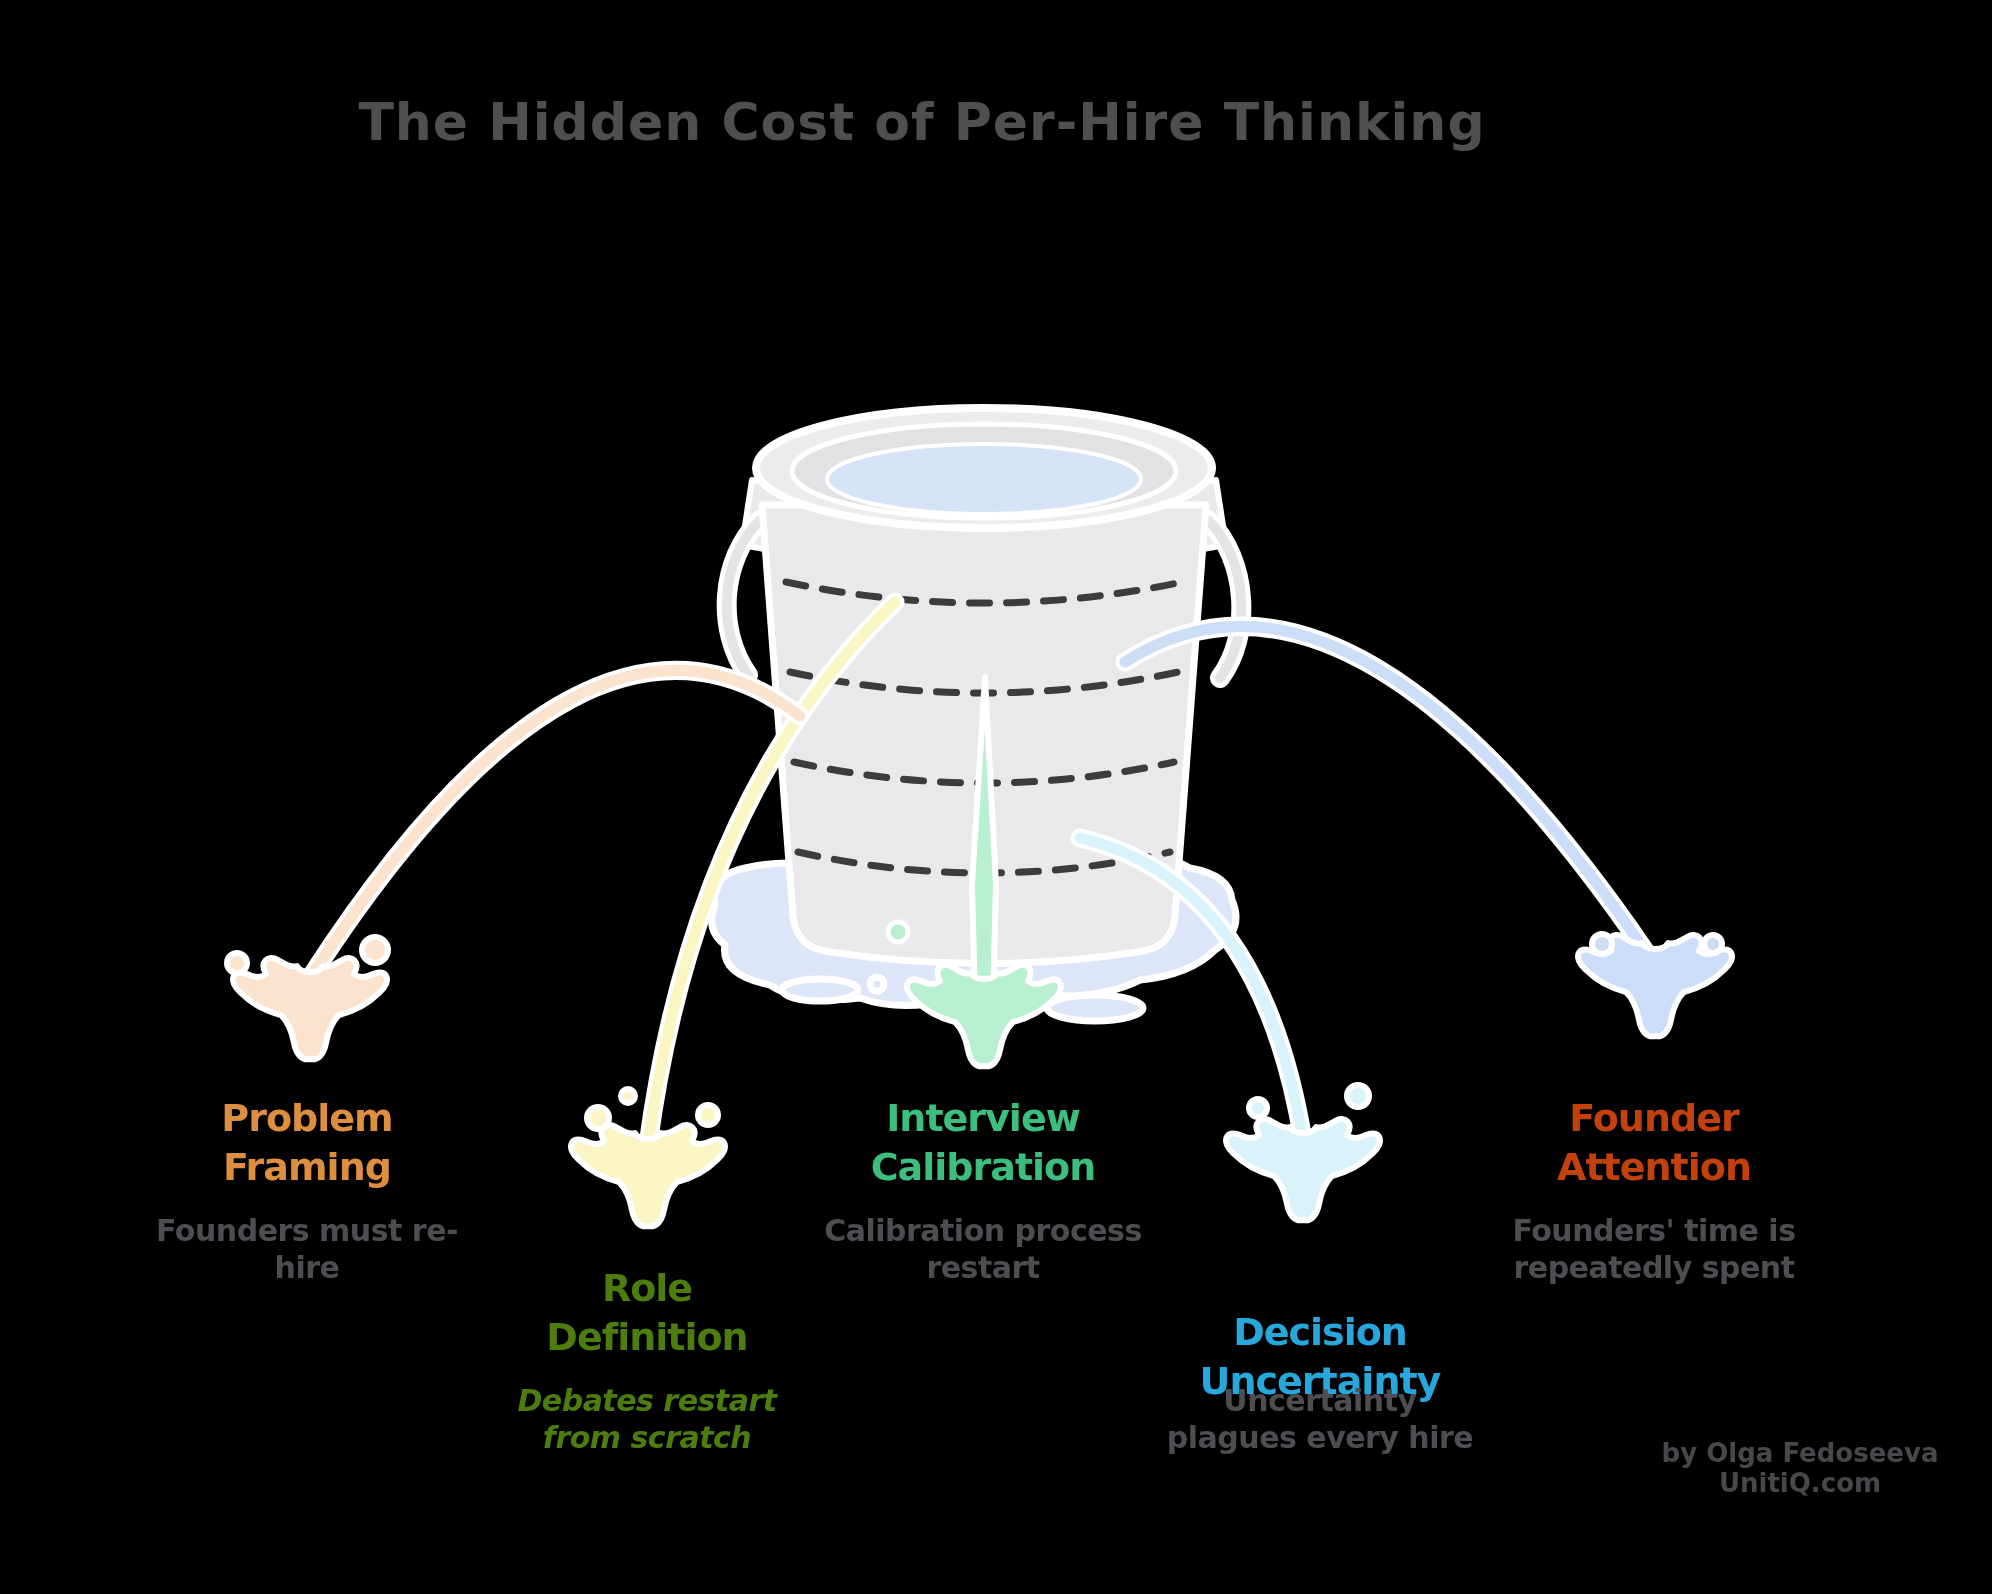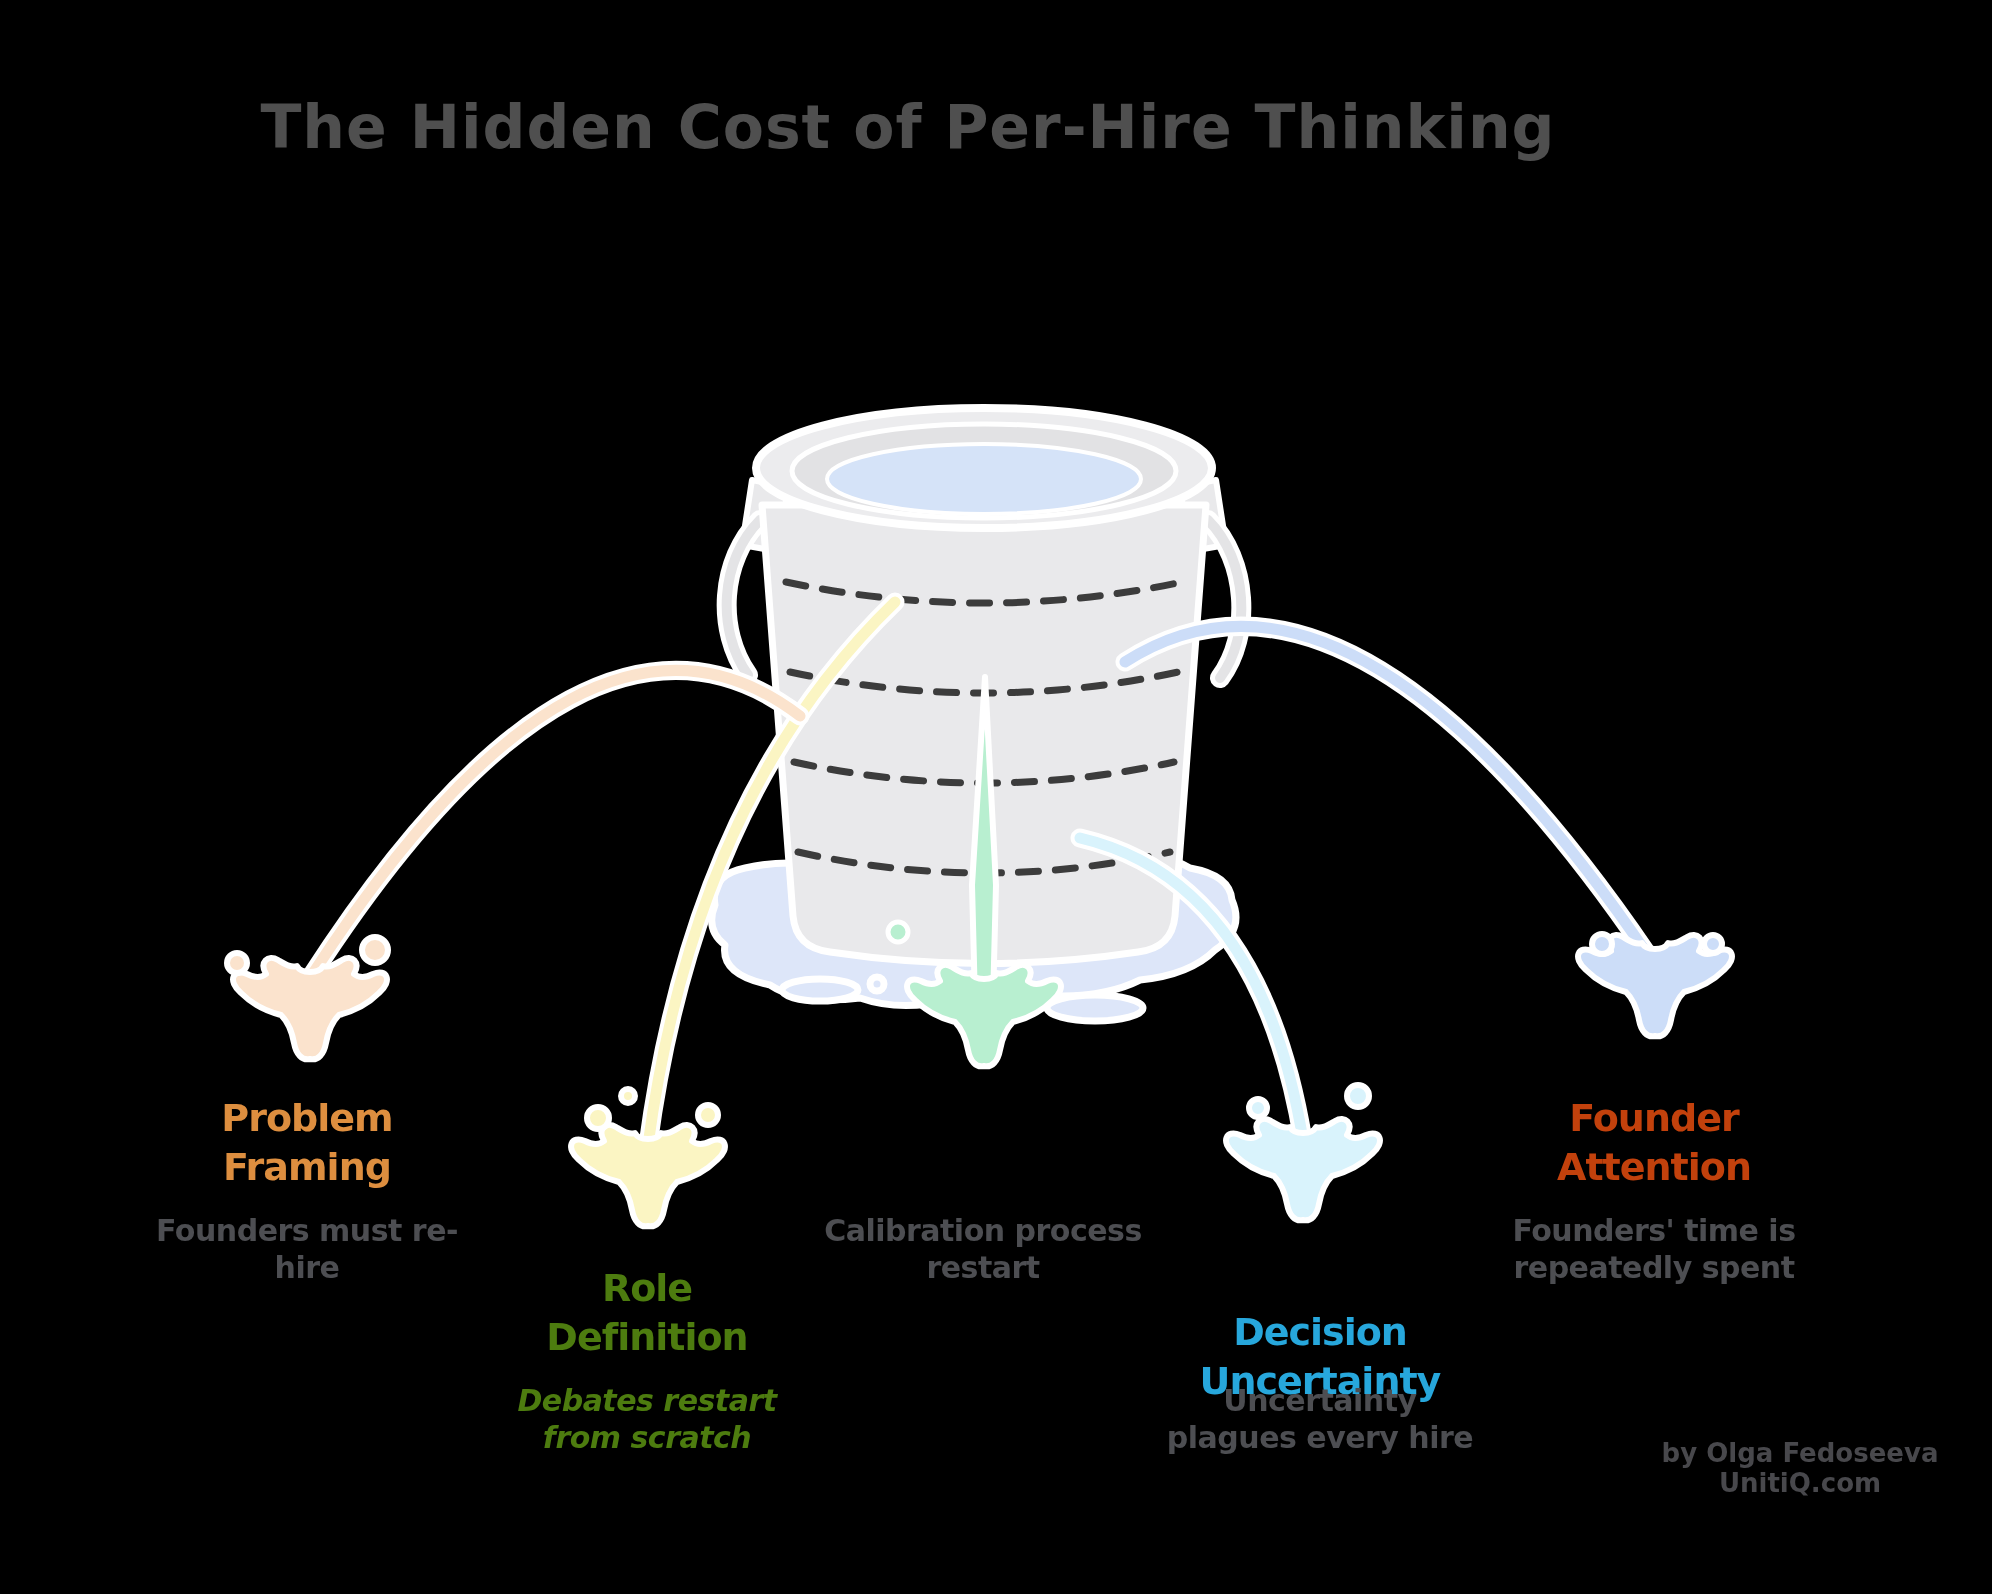--- a/index.html
+++ b/index.html
@@ -5,23 +5,23 @@
   html,body{margin:0;padding:0;background:#000;}
   .canvas{
     position:relative;
     width:1992px;height:1594px;
     background:#000;
     overflow:hidden;
     font-family:"DejaVu Sans", sans-serif;
   }
   .page-title{
     position:absolute;
-    left:0;top:92px;width:1816px;
+    left:14px;top:92px;width:1816px;
     text-align:center;
-    font-size:60px;font-weight:bold;letter-spacing:1px;
+    font-size:52px;font-weight:bold;letter-spacing:1px;
     white-space:pre-line;
   }
   svg.illustration{position:absolute;left:0;top:0;}
   .leak-label{
     position:absolute;width:400px;
     text-align:center;
     font-size:38px;font-weight:bold;
     line-height:49px;letter-spacing:-1px;
     white-space:pre-line;
   }
@@ -160,20 +160,22 @@
   <div class="leak-label" style="left: 107px; top: 1094px; color: rgb(221, 142, 63);">Problem
 Framing</div>
   <div class="leak-desc" style="left: 77px; top: 1212px; color: rgb(77, 78, 82);">Founders must re-
 hire</div>
 
   <div class="leak-label" style="left: 447px; top: 1264px; color: #4d7c0f;">Role
 Definition</div>
   <div class="leak-desc" style="left: 417px; top: 1382px; color: #4d7c0f; font-style: italic;">Debates restart
 from scratch</div>
 
+  <div class="leak-label" style="left: 783px; top: 1094px; color: rgb(60, 190, 127);">Interview
+Calibration</div>
   <div class="leak-desc" style="left: 753px; top: 1212px; color: rgb(77, 78, 82);">Calibration process
 restart</div>
 
   <div class="leak-label" style="left: 1120px; top: 1308px; color: rgb(39, 167, 220);">Decision
 Uncertainty</div>
   <div class="leak-desc" style="left: 1090px; top: 1382px; color: rgb(77, 78, 82);">Uncertainty
 plagues every hire</div>
 
   <div class="leak-label" style="left: 1454px; top: 1094px; color: #c2410c;">Founder
 Attention</div>

